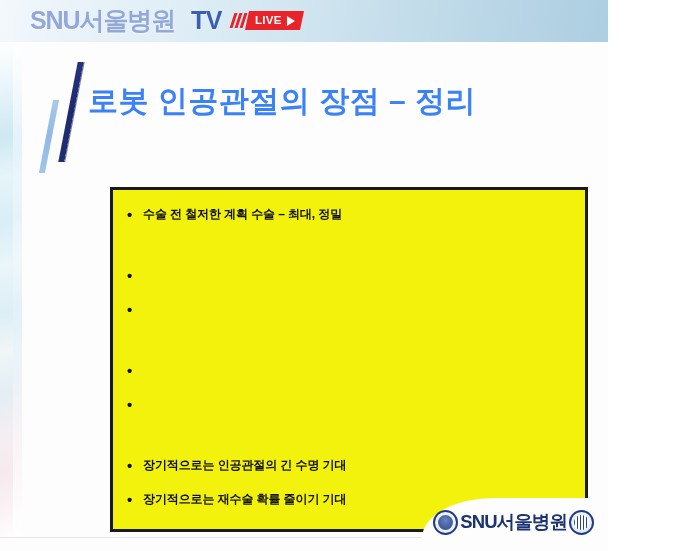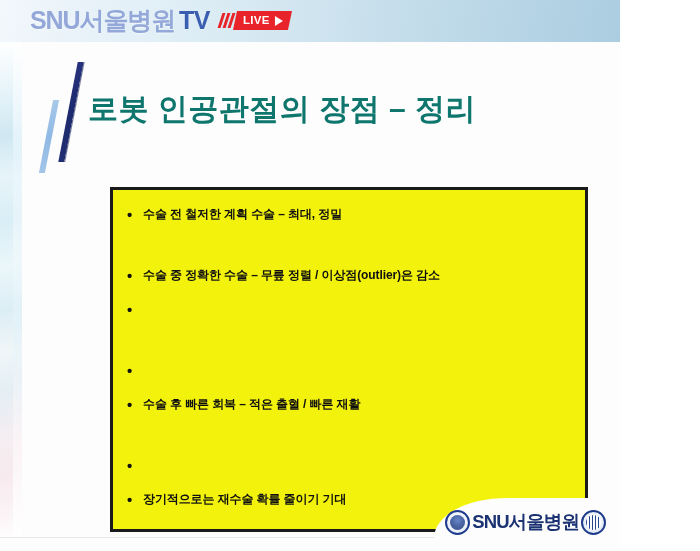--- a/index.html
+++ b/index.html
@@ -10,21 +10,20 @@
   body {
     font-family: "Liberation Sans", "DejaVu Sans", sans-serif;
   }
 
   #stage {
     position: relative;
     width: 608px;
     height: 551px;
     overflow: hidden;
     background: #ffffff;
-    padding-left: 12px;
   }
 
   
   .header-bar {
     position: absolute;
     left: 0;
     top: 0;
     width: 700px;
     height: 42px;
     background: linear-gradient(100deg,
@@ -52,21 +51,21 @@
     color: #93a8d8;
     line-height: 1;
     text-shadow: 0 1px 0 rgba(255,255,255,0.55);
   }
   .brand-tv {
     font-size: 25px;
     font-weight: bold;
     letter-spacing: -0.6px;
     color: #3b5fb0;
     line-height: 1;
-    margin-left: 4px;
+    margin-left: 16px;
     text-shadow: 0 1px 0 rgba(255,255,255,0.5);
   }
   .live-badge {
     display: inline-flex;
     align-items: center;
     margin-left: 9px;
     height: 19px;
   }
   .slashes {
     display: inline-block;
@@ -227,24 +226,24 @@
     width: 6px;
     height: 73px;
     background: linear-gradient(180deg, #a8c9ea 0%, #8fb9e4 50%, #a3c5e8 100%);
     transform: skewX(-11deg);
   }
 
   
   .slide-title {
     position: absolute;
     left: 88px;
-    top: 92px;
+    top: 84px;
     font-size: 30px;
     font-weight: bold;
-    color: #0f766e;
+    color: #3b82f6;
     letter-spacing: 0.5px;
     line-height: 1.15;
     white-space: nowrap;
   }
 
   
   .yellow-box {
     position: absolute;
     left: 110px;
     top: 187px;
@@ -390,46 +389,45 @@
 
       <div class="bullet-row">
         <span class="bullet-dot">•</span>
         <span class="bullet-text">수술 전 철저한 계획 수술 – 최대, 정밀</span>
       </div>
 
       <div class="spacer-md"></div>
 
       <div class="bullet-row">
         <span class="bullet-dot">•</span>
-        <span class="bullet-text">수술 중 정확한 수술 – 무릎 정렬 / 이상점(outlier)은 감소</span>
       </div>
 
       <div class="spacer-sm"></div>
 
       <div class="bullet-row">
         <span class="bullet-dot">•</span>
       </div>
 
       <div class="spacer-md"></div>
 
       <div class="bullet-row">
         <span class="bullet-dot">•</span>
       </div>
 
       <div class="spacer-sm"></div>
 
       <div class="bullet-row">
         <span class="bullet-dot">•</span>
-        <span class="bullet-text">수술 후 빠른 회복 – 적은 출혈 / 빠른 재활</span>
       </div>
 
       <div class="spacer-md"></div>
 
       <div class="bullet-row">
         <span class="bullet-dot">•</span>
+        <span class="bullet-text">장기적으로는 인공관절의 긴 수명 기대</span>
       </div>
 
       <div class="spacer-sm"></div>
 
       <div class="bullet-row">
         <span class="bullet-dot">•</span>
         <span class="bullet-text">장기적으로는 재수술 확률 줄이기 기대</span>
       </div>
 
     </div>

